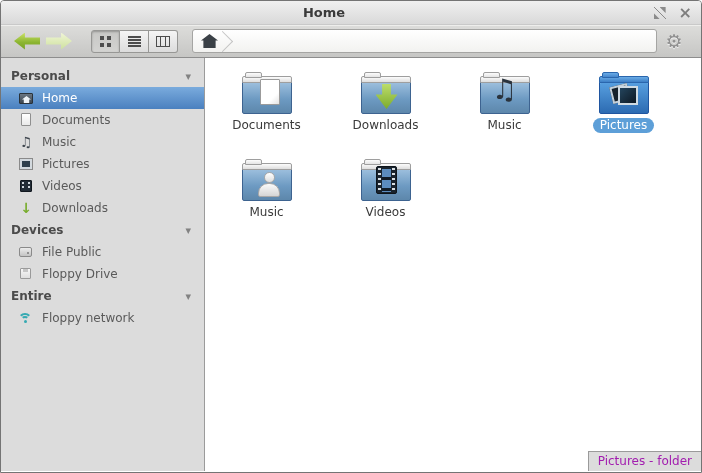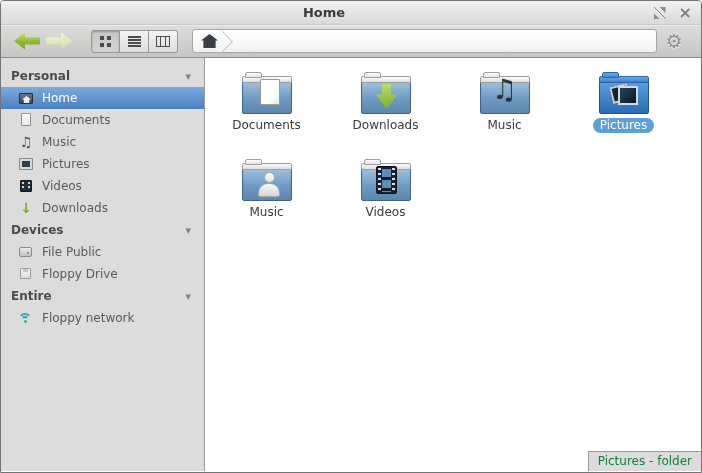--- a/index.html
+++ b/index.html
@@ -96,21 +96,21 @@
   .em-tri{left:9px;top:1px;width:21px;height:22px;background:#74b23a;clip-path:polygon(0 0,0 100%,100% 100%);}
   .em-tri::after{content:"";position:absolute;left:3px;top:9px;width:10px;height:10px;background:#bce08e;clip-path:polygon(0 0,0 100%,100% 100%);}
   .em-film{left:14px;top:-3px;width:21px;height:28px;background:#19232d;border:1px solid #0d141b;border-radius:2px;}
   .em-film::before{content:"";position:absolute;left:1px;top:1px;bottom:1px;width:3px;background:repeating-linear-gradient(#d7dde2 0 2px,transparent 2px 5px);}
   .em-film::after{content:"";position:absolute;right:1px;top:1px;bottom:1px;width:3px;background:repeating-linear-gradient(#d7dde2 0 2px,transparent 2px 5px);}
   .em-film i{position:absolute;left:5px;top:2px;width:9px;height:23px;background:repeating-linear-gradient(#5c8cbe 0 8px,#121c26 8px 11px);}
 
   .thumb{width:64px;height:40px;background:linear-gradient(#f3f3f3,#e4e4e4);border:1px solid #c9c9c9;border-radius:3px;position:relative;}
   .thumb::after{content:"";position:absolute;left:50%;top:50%;width:6px;height:6px;margin:-4px 0 0 -4px;border:1px solid #b8b8b8;border-radius:50%;background:#ebebeb;}
 
-  .status{position:absolute;right:0;bottom:0;background:#dcdcdc;border:1px solid #9a9a9a;border-right:0;border-bottom:0;padding:2px 9px 3px;font-size:12px;color:#15803d;}
+  .status{position:absolute;right:0;bottom:0;background:#dcdcdc;border:1px solid #9a9a9a;border-right:0;border-bottom:0;padding:2px 9px 3px;font-size:12px;color:#a21caf;}
 </style>
 </head>
 <body>
 
 <div class="window">
 
   <div class="titlebar">
     <div class="title">Home</div>
     <div class="win-controls">
       <div class="max-icon"></div>

